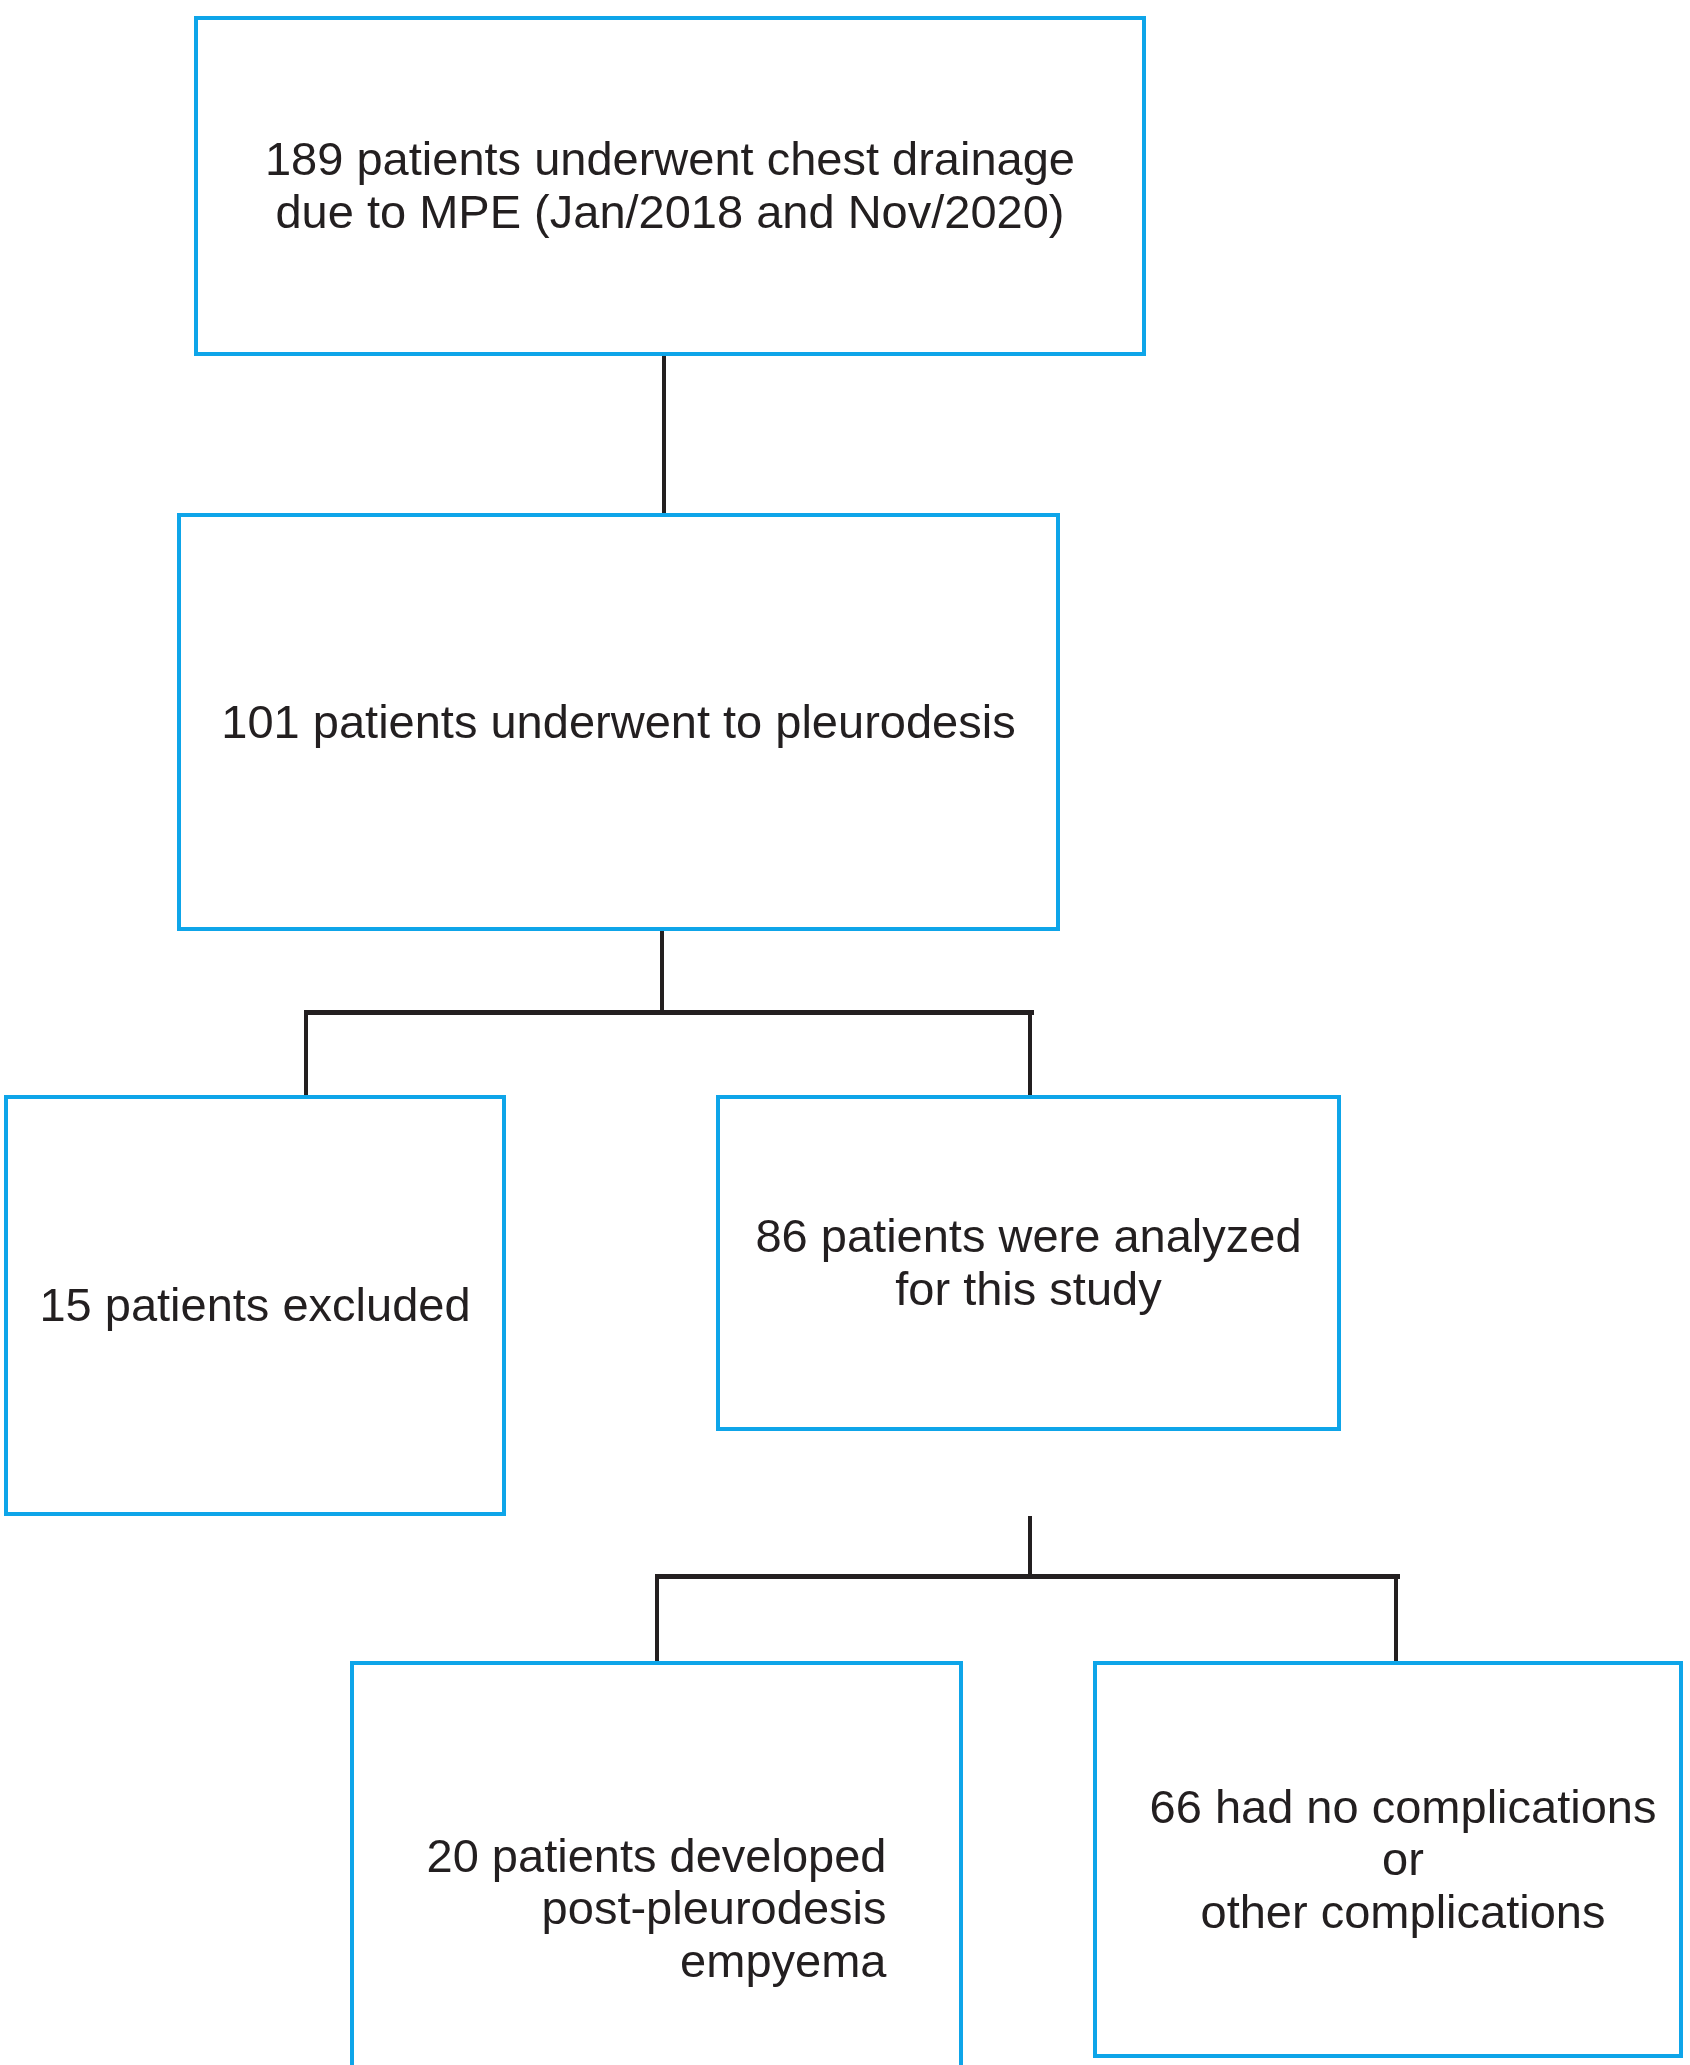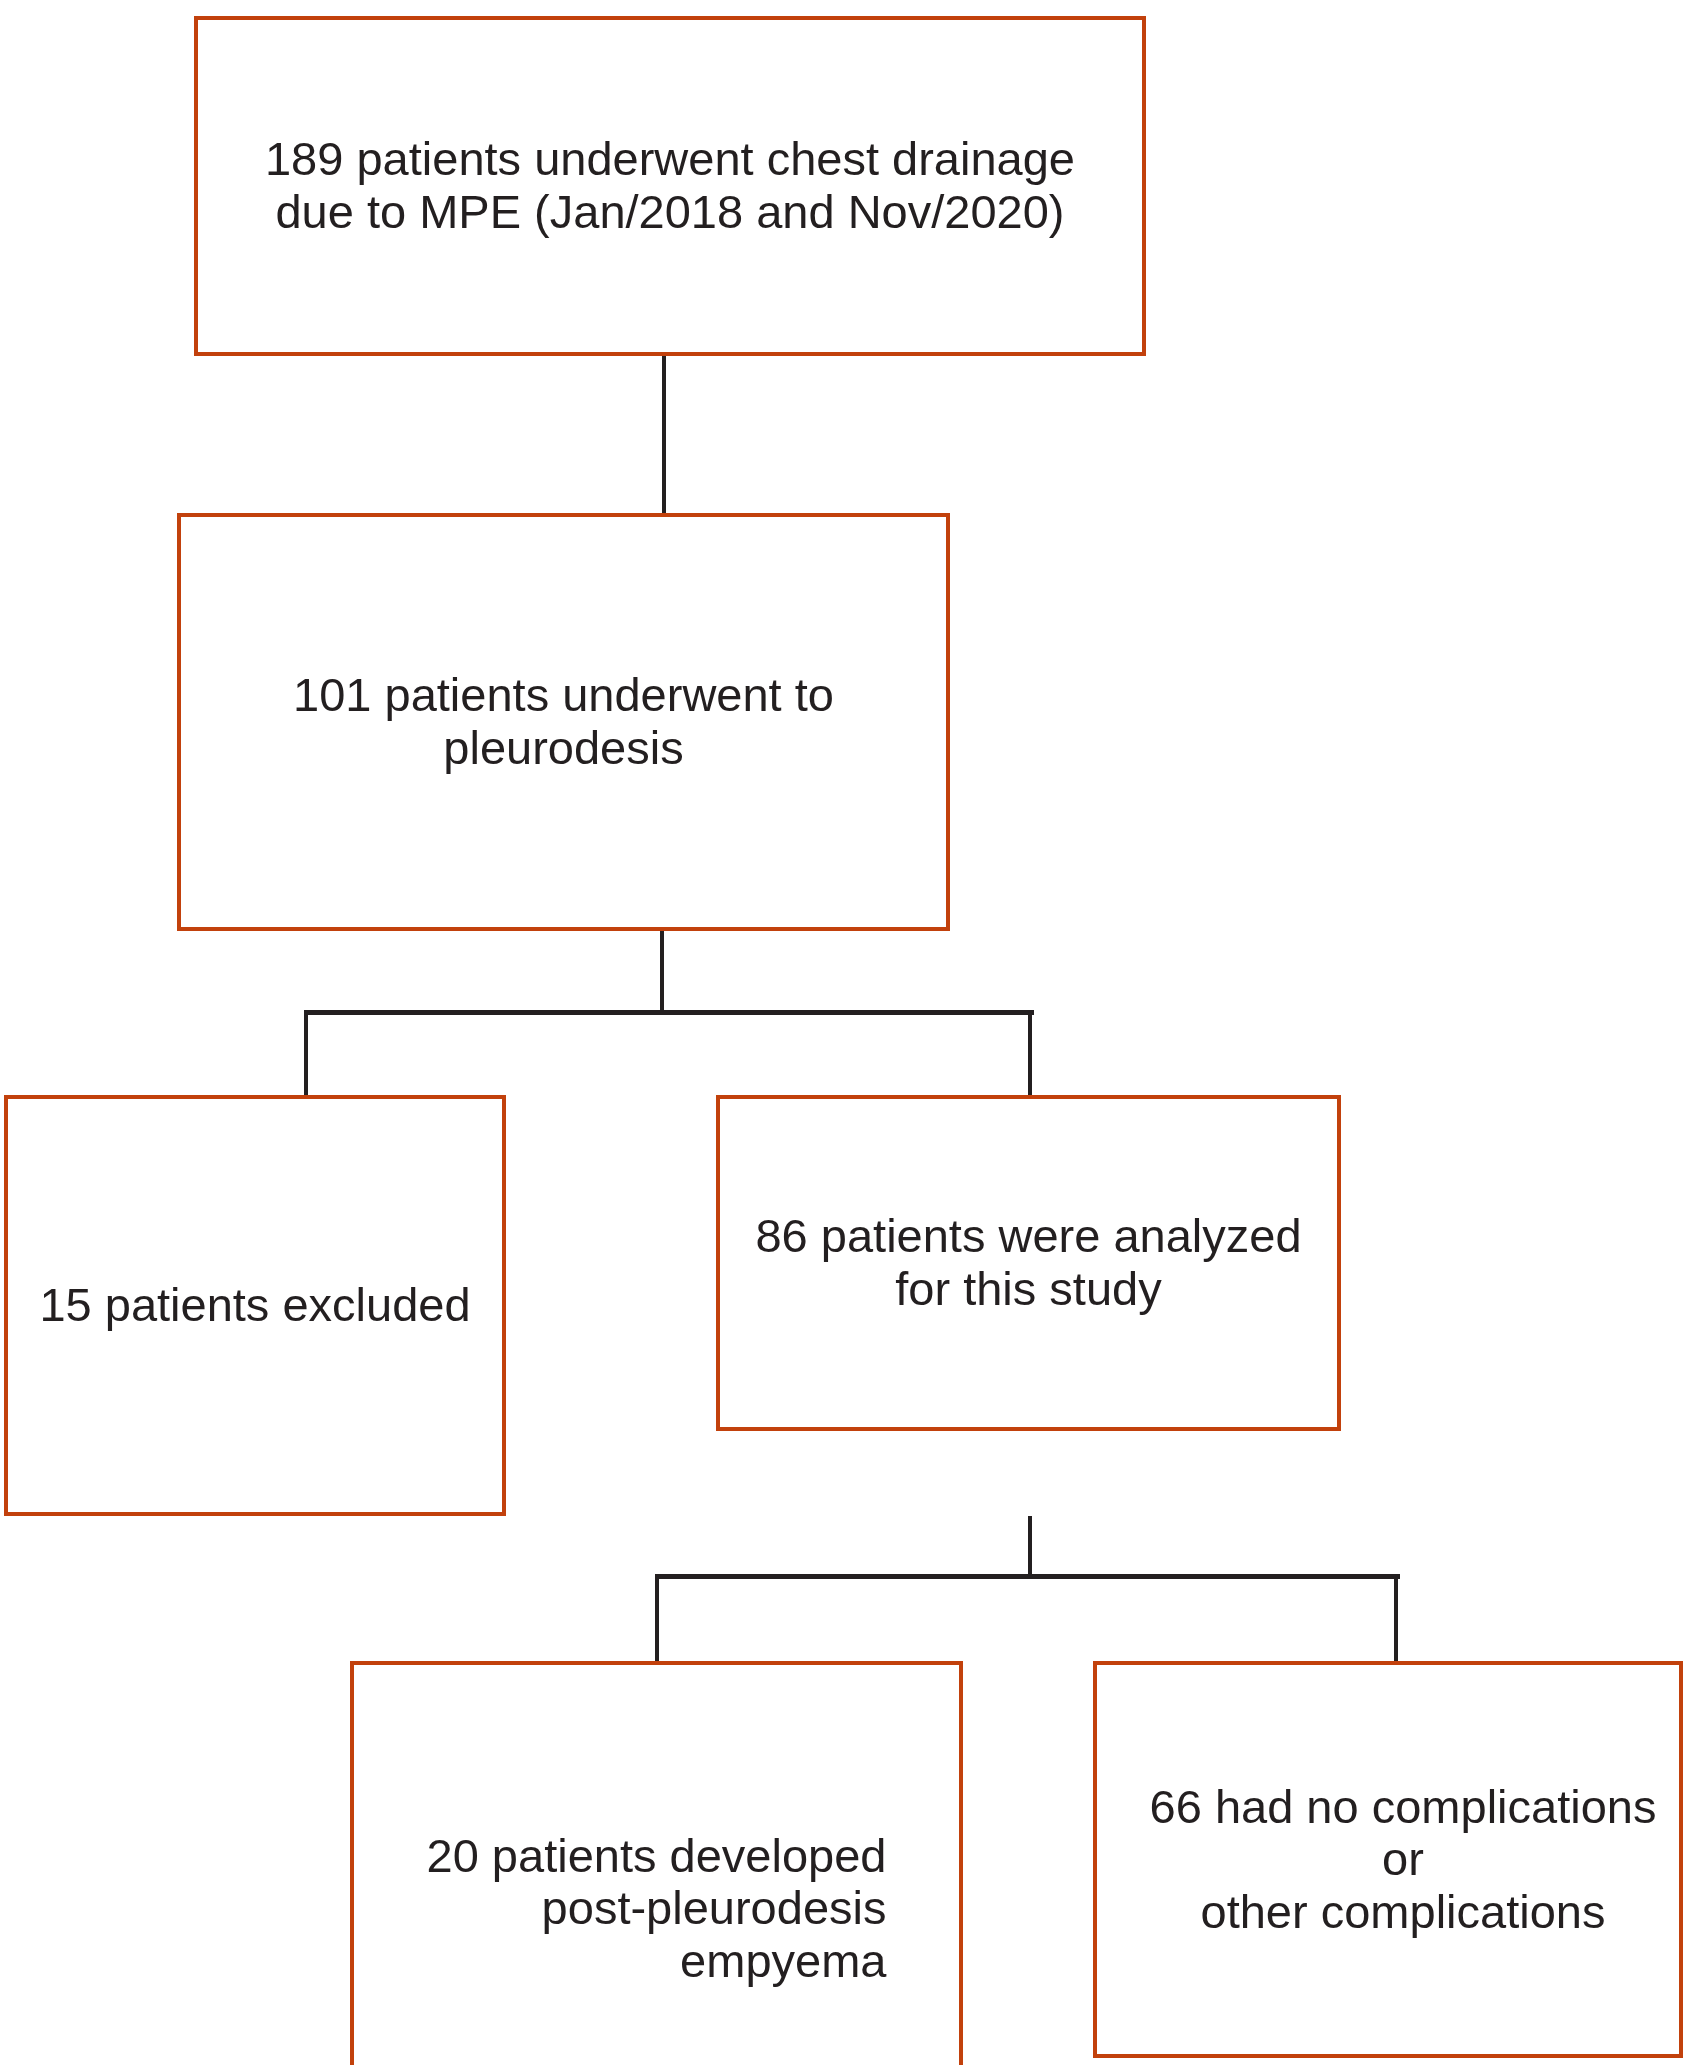--- a/index.html
+++ b/index.html
@@ -12,38 +12,38 @@
     width: 1690px;
     height: 2065px;
     background: #ffffff;
     font-family: "Liberation Sans", sans-serif;
     color: #231f20;
     overflow: hidden;
   }
   .flow-box {
     position: absolute;
     box-sizing: border-box;
-    border: 4px solid #c2410c;
+    border: 4px solid #0ea5e9;
     background: #ffffff;
     display: flex;
     align-items: center;
     justify-content: center;
     text-align: center;
     font-size: 47px;
     line-height: 1.12;
     white-space: pre-line;
     padding: 4px 6px;
   }
   .connector {
     position: absolute;
     background: #231f20;
   }
   
   #box-chest-drainage   { left: 194px;  top: 16px;   width: 952px; height: 340px; }
-  #box-pleurodesis      { left: 177px;  top: 513px;  width: 773px; height: 418px; }
+  #box-pleurodesis      { left: 177px;  top: 513px;  width: 883px; height: 418px; }
   #box-excluded         { left: 4px;    top: 1095px; width: 502px; height: 421px; }
   #box-analyzed         { left: 716px;  top: 1095px; width: 625px; height: 336px; }
   #box-empyema          { left: 350px;  top: 1661px; width: 613px; height: 495px; text-align: right; }
   #box-no-complications { left: 1093px; top: 1661px; width: 590px; height: 397px; padding-left: 36px; }
   
   #conn-v1      { left: 662px;  top: 356px;  width: 4px;   height: 157px; }
   #conn-v2      { left: 660px;  top: 931px;  width: 4px;   height: 81px;  }
   #conn-h1      { left: 304px;  top: 1010px; width: 730px; height: 5px;   }
   #conn-d1-left { left: 304px;  top: 1010px; width: 4px;   height: 85px;  }
   #conn-d1-right{ left: 1028px; top: 1010px; width: 4px;   height: 85px;  }

